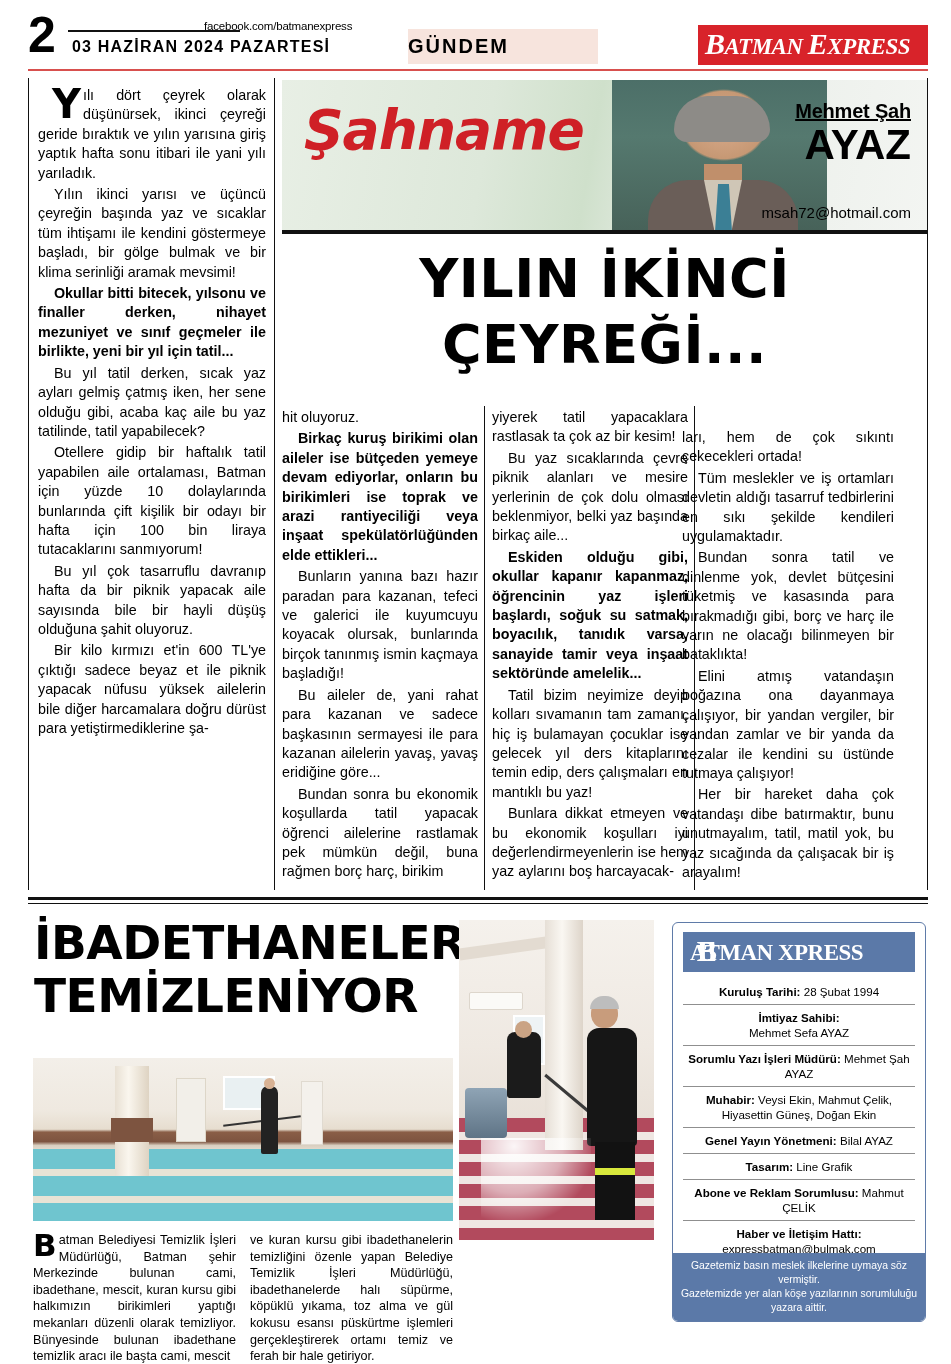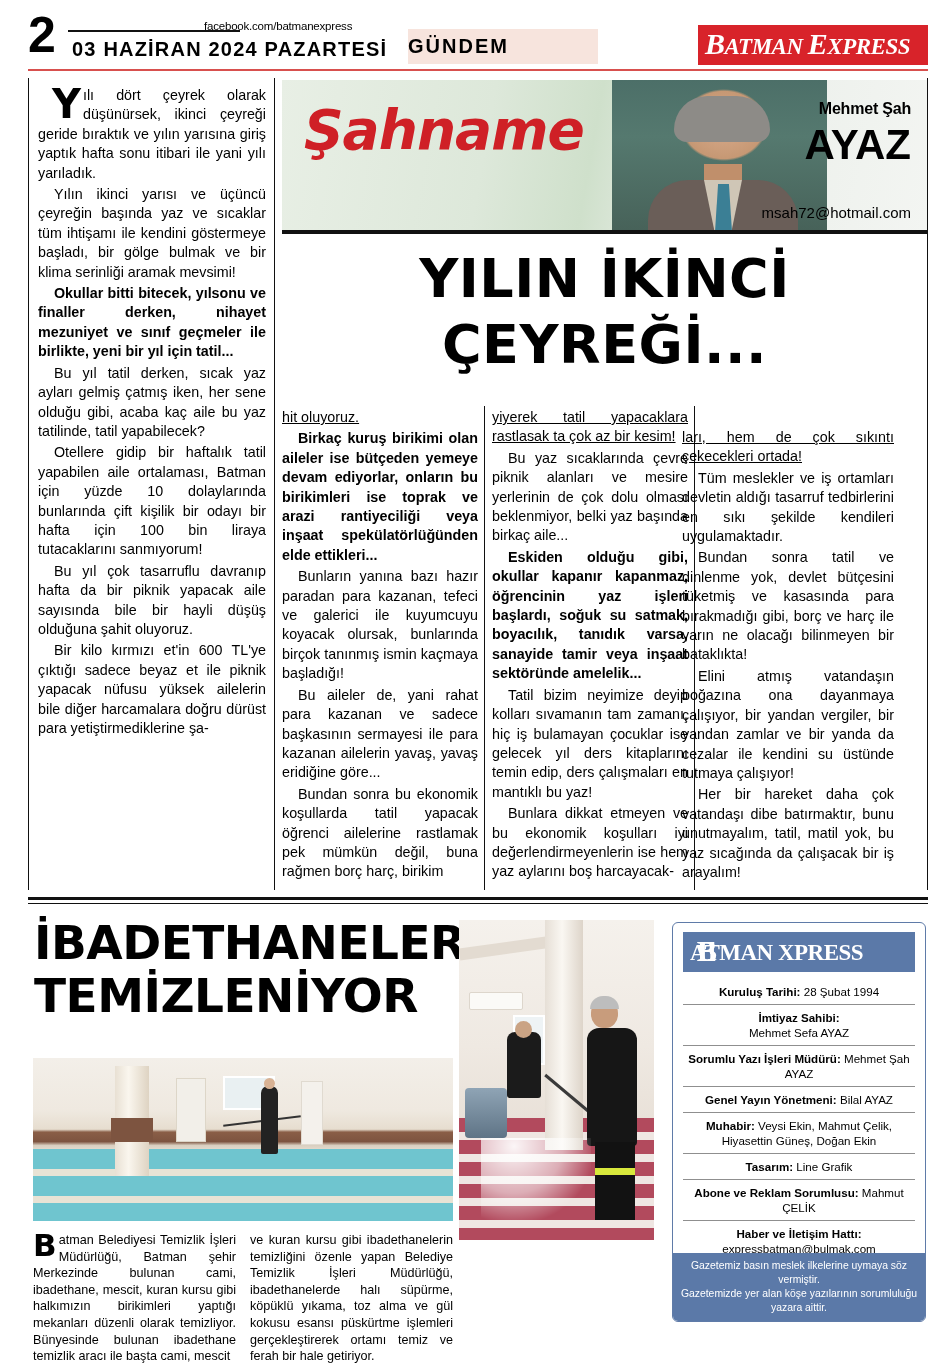--- a/index.html
+++ b/index.html
@@ -48,21 +48,21 @@
   .fb-link {
     position: absolute;
     left: 176px; top: 8px;
     font-size: 11.5px;
     letter-spacing: -0.2px;
     white-space: nowrap;
   }
   .date-line {
     position: absolute;
     left: 44px; top: 26px;
-    font-size: 20px;
+    font-size: 16px;
     font-weight: bold;
     letter-spacing: 1.2px;
     white-space: nowrap;
   }
   .section-tab {
     position: absolute;
     left: 380px; top: 17px;
     width: 190px; height: 35px;
     background: #f7e4dd;
   }
@@ -157,24 +157,25 @@
   }
   .bp-tie {
     position: absolute; left: 103px; top: 104px;
     width: 17px; height: 48px;
     background: #3b7f95;
     clip-path: polygon(18% 0, 82% 0, 100% 100%, 0 100%);
   }
   .banner-name1 {
     position: absolute;
     right: 16px; top: 20px;
-    font-size: 16px;
+    font-size: 20px;
     font-weight: bold;
     text-align: right;
     letter-spacing: -0.2px;
+    text-decoration: underline;
   }
   .banner-name2 {
     position: absolute;
     right: 16px; top: 42px;
     font-size: 42px;
     font-weight: bold;
     text-align: right;
     letter-spacing: 0px;
     line-height: 46px;
   }
@@ -208,21 +209,21 @@
   .col {
     position: absolute;
     font-size: 14.3px;
     line-height: 19.4px;
     text-align: justify;
     text-justify: inter-word;
     hyphens: auto;
   }
   .col p { margin: 0 0 2px 0; text-indent: 16px; }
   .col p.b { font-weight: bold; }
-  .col p.nofi { text-indent: 0; text-decoration: underline; }
+  .col p.nofi { text-indent: 0; }
   .dropcap-p { text-indent: 0 !important; }
   .dropcap {
     float: left;
     font-size: 40px;
     line-height: 33px;
     font-weight: bold;
     padding: 2px 2px 0 14px;
     font-family: "DejaVu Sans", sans-serif;
   }
 
@@ -579,22 +580,22 @@
   </div>
 
   <div class="imprint">
     <div class="imp-logo">
       <span><span>B</span><small>ATMAN </small><span>E</span><small>XPRESS</small></span>
     </div>
     <div id="imprint-rows">
         <div class="imp-row first"><b>Kuruluş Tarihi:</b><span> 28 Şubat 1994</span></div>
         <div class="imp-row"><b>İmtiyaz Sahibi:</b><br><span>Mehmet Sefa AYAZ</span></div>
         <div class="imp-row"><b>Sorumlu Yazı İşleri Müdürü:</b><span> Mehmet Şah AYAZ</span></div>
+        <div class="imp-row"><b>Muhabir:</b><span> Veysi Ekin, Mahmut Çelik, Hiyasettin Güneş, Doğan Ekin</span></div>
         <div class="imp-row"><b>Genel Yayın Yönetmeni:</b><span> Bilal AYAZ</span></div>
-        <div class="imp-row"><b>Muhabir:</b><span> Veysi Ekin, Mahmut Çelik, Hiyasettin Güneş, Doğan Ekin</span></div>
         <div class="imp-row"><b>Tasarım:</b><span> Line Grafik</span></div>
         <div class="imp-row"><b>Abone ve Reklam Sorumlusu:</b><span> Mahmut ÇELİK</span></div>
         <div class="imp-row"><b>Haber ve İletişim Hattı:</b><br><span>expressbatman@bulmak.com</span><br><span>ati_atay@hotmail.com</span></div>
         <div class="imp-row"><b>İdari Yeri:</b><span> Turgut Özal Bulvarı Farabim Hastanesi yanı Bulvar İş Hanı Kat:1/2 BATMAN Tel: 0488 213 03 86</span></div>
       </div>
     <div class="imp-footer">
       <div>Gazetemiz basın meslek ilkelerine uymaya söz vermiştir.</div>
       <div>Gazetemizde yer alan köşe yazılarının sorumluluğu yazara aittir.</div>
     </div>
   </div>

